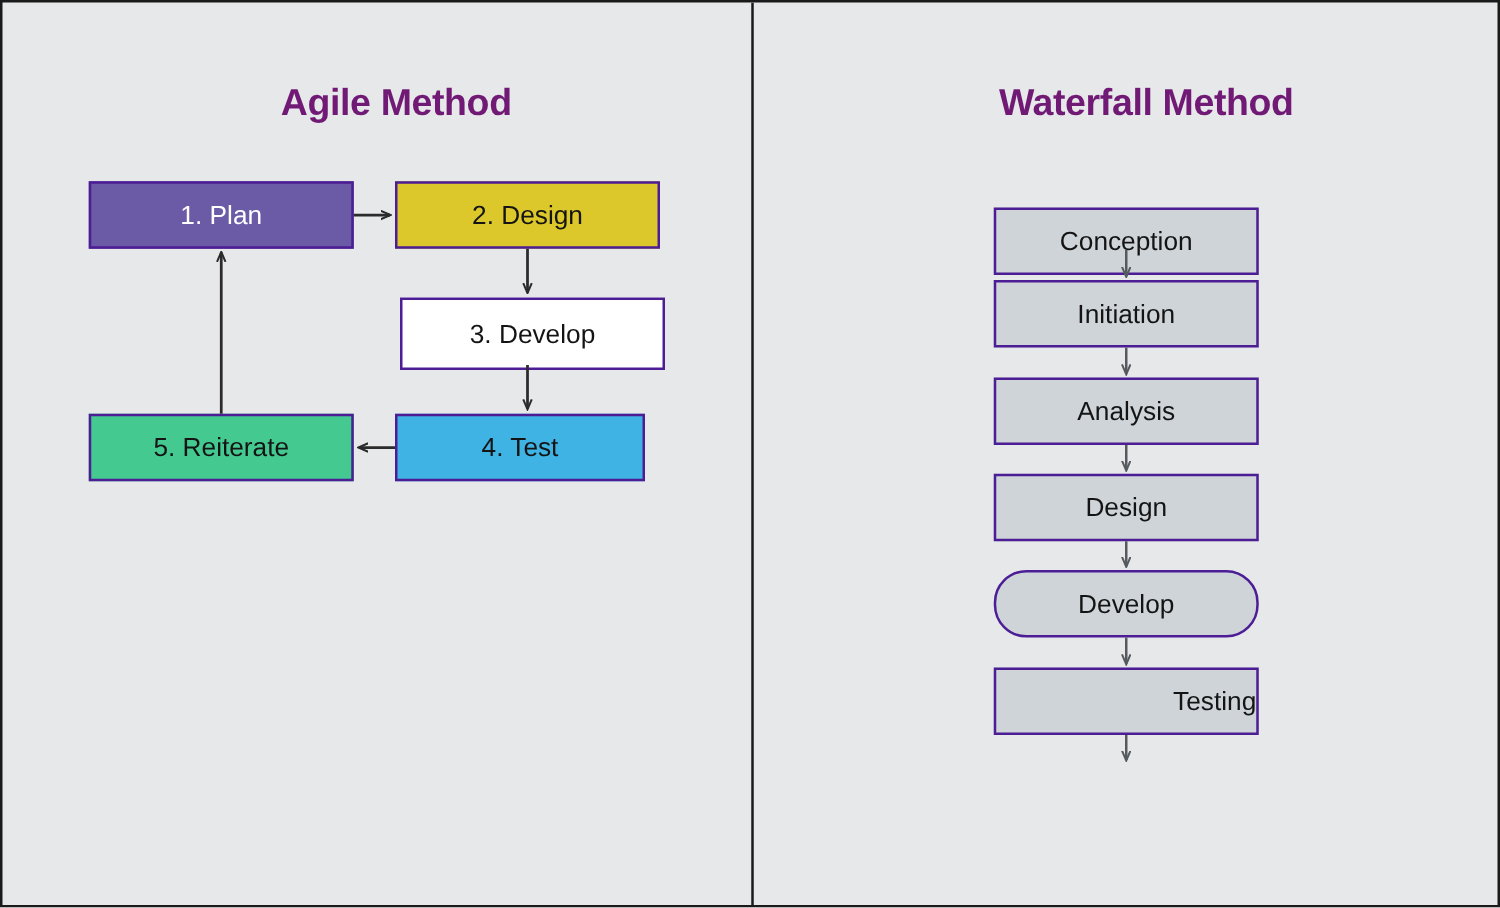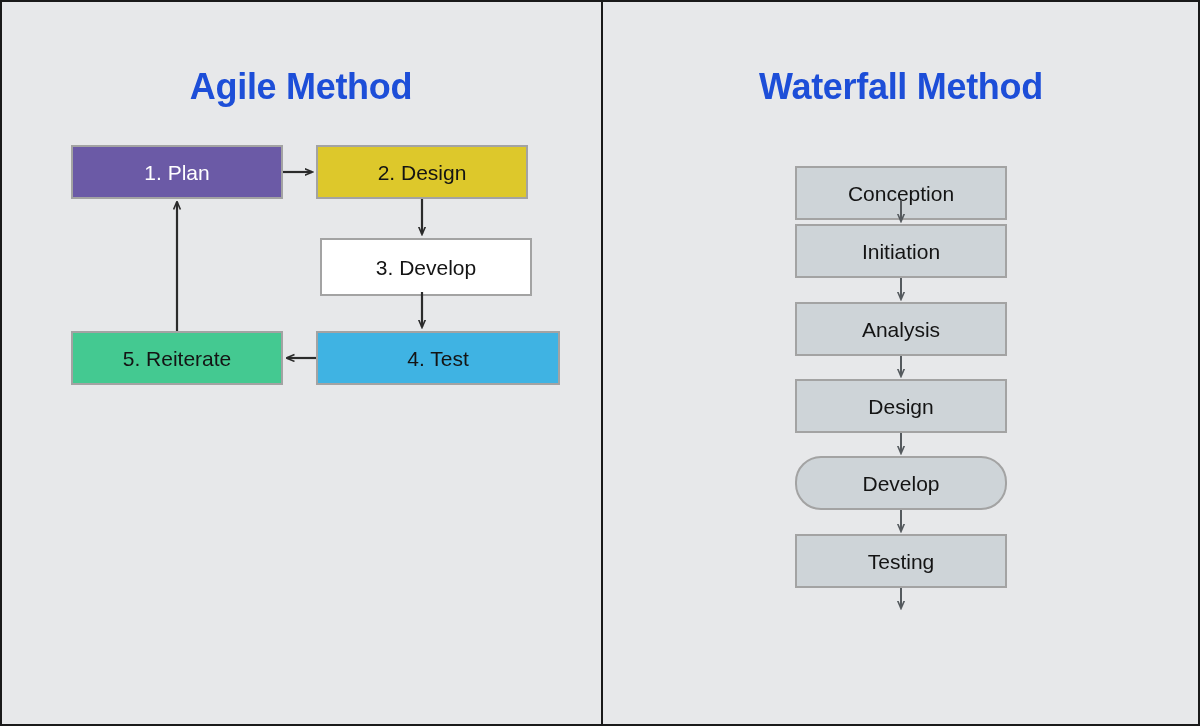--- a/index.html
+++ b/index.html
@@ -21,57 +21,58 @@
     position: absolute;
     left: 599px;
     top: 0;
     width: 2px;
     height: 726px;
     background: #1a1a1a;
   }
   .panel-title {
     position: absolute;
     text-align: center;
-    font-size: 36px;
+    font-size: 30px;
     font-weight: bold;
-    color: #1d4ed8;
+    color: #701a75;
     letter-spacing: -0.3px;
     white-space: nowrap;
+    margin-left: 16px;
   }
   #agile-title { left: 0px;   top: 64px; width: 598px; }
   #wf-title    { left: 600px; top: 64px; width: 598px; }
 
   .node {
     position: absolute;
     box-sizing: border-box;
-    border: 2px solid #a3a3a3;
+    border: 2px solid #4c1d95;
     display: flex;
     align-items: center;
     justify-content: center;
     font-size: 21px;
     color: #141414;
     line-height: 1;
   }
   .node.light-text { color: #ffffff; }
 
   
   #node-plan      { left: 69px;  top: 143px; width: 212px; height: 54px; background: #6b5aa6; }
   #node-design    { left: 314px; top: 143px; width: 212px; height: 54px; background: #ddc82b; justify-content: center; }
   #node-develop   { left: 318px; top: 236px; width: 212px; height: 58px; background: #ffffff; }
-  #node-test      { left: 314px; top: 329px; width: 244px; height: 54px; background: #3fb3e3; align-items: center; }
+  #node-test      { left: 314px; top: 329px; width: 200px; height: 54px; background: #3fb3e3; align-items: center; }
   #node-reiterate { left: 69px;  top: 329px; width: 212px; height: 54px; background: #44c991; }
 
   
   .wf-node { left: 793px; width: 212px; height: 54px; background: #ced4d8; }
   #node-conception { top: 144px; margin-top: 20px; }
   #node-initiation { top: 222px; }
   #node-analysis   { top: 300px; }
   #node-wdesign    { top: 377px; }
   #node-wdevelop   { top: 454px; border-radius: 26px; }
-  #node-testing    { top: 532px; }
+  #node-testing    { top: 532px; justify-content: flex-end; }
   #node-deployment { top: 609px; background: #ec6a58; }
 
   .arrows {
     position: absolute;
     left: 0; top: 0;
     width: 1200px; height: 726px;
     pointer-events: none;
   }
 </style>
 </head>

